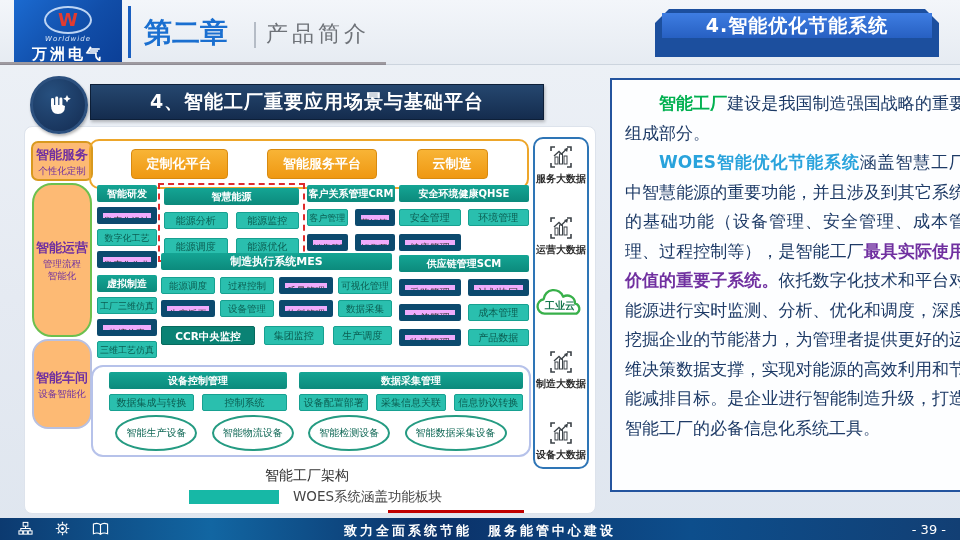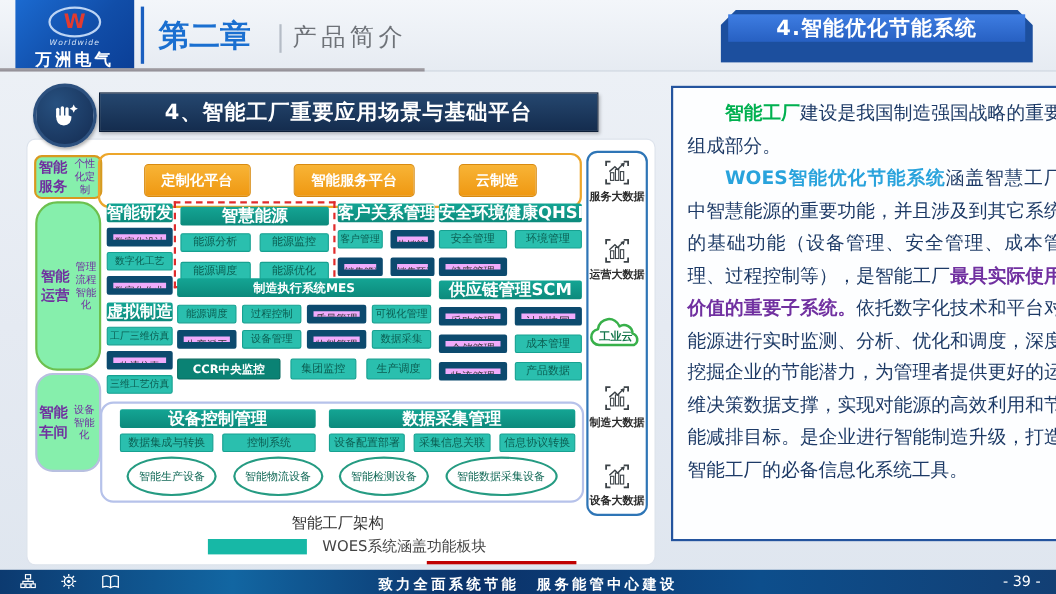--- a/index.html
+++ b/index.html
@@ -30,34 +30,34 @@
   .title-bar{position:absolute;left:90px;top:84px;width:452px;height:34px;
     background:linear-gradient(180deg,#25476f,#142c4e);border:1px solid #0d1f38;
     color:#fff;font-weight:bold;font-size:19px;display:flex;align-items:center;justify-content:center;
     letter-spacing:1px;box-shadow:1px 2px 3px rgba(0,0,0,.25);}
   .title-icon{position:absolute;left:30px;top:76px;width:52px;height:52px;border-radius:50%;
     background:radial-gradient(circle at 35% 30%,#27507f,#142c52);border:3px solid #2c507e;
     display:flex;align-items:center;justify-content:center;z-index:2;box-shadow:1px 2px 3px rgba(0,0,0,.3);}
   
   .panel{position:absolute;left:24px;top:126px;width:570px;height:386px;background:#fff;
     border:1px solid #dde3ec;border-radius:8px;}
-  .side-label{position:absolute;display:flex;flex-direction:row;align-items:center;
-    justify-content:center;background:#86efac;text-align:center;}
+  .side-label{position:absolute;display:flex;flex-direction:column;align-items:center;
+    justify-content:center;background:#fdba74;text-align:center;}
   .side-title{font-size:13px;font-weight:bold;color:#7030a0;}
   .side-sub{font-size:9.5px;color:#7030a0;white-space:pre-line;line-height:1.25;margin-top:1px;}
   .side-pos0{left:6px;top:14px;width:58px;height:36px;border:2px solid #d8991f;border-radius:7px;}
   .side-pos1{left:7px;top:56px;width:56px;height:150px;border:2px solid #6cc04e;border-radius:20px;}
   .side-pos2{left:7px;top:212px;width:56px;height:86px;border:2px solid #b8c0e0;border-radius:16px;}
   .orange-box{position:absolute;left:64px;top:12px;width:436px;height:46px;border:2px solid #eda62a;
     border-radius:10px;display:flex;align-items:center;justify-content:space-evenly;}
   .platform-btn{background:linear-gradient(180deg,#f8b436,#ef9812);border:1px solid #d88a10;
     color:#fff;font-weight:bold;font-size:13px;padding:5px 15px;border-radius:4px;}
   .grp{position:absolute;}
   .grp-header{background:linear-gradient(180deg,#14a594,#0c8a7c);color:#fff;font-weight:bold;
-    font-size:15px;text-align:center;height:17px;line-height:17px;border-radius:2px;overflow:hidden;white-space:nowrap;}
+    font-size:10px;text-align:center;height:17px;line-height:17px;border-radius:2px;overflow:hidden;white-space:nowrap;}
   .chip{height:17px;line-height:16px;font-size:10px;text-align:center;border-radius:2px;
     overflow:hidden;white-space:nowrap;box-sizing:border-box;}
   .chip-plain{background:#f0abfc;border:6px solid #0c4a6e;color:#333;}
   .chip-fill{background:#2abfae;border:1px solid #17a191;color:#0b5e52;}
   .chip-dark{background:#0a8274;border:1px solid #076a5e;color:#fff;font-weight:bold;}
   .stack{display:flex;flex-direction:column;gap:5px;margin-top:5px;}
   .stack .chip{font-size:9px;}
   .grid2{display:grid;grid-template-columns:1fr 1fr;gap:8px 7px;margin-top:7px;}
   .grid4{display:grid;grid-template-columns:repeat(4,1fr);gap:6px 5px;margin-top:7px;}
   .grid4 .chip{font-size:9.5px;}

